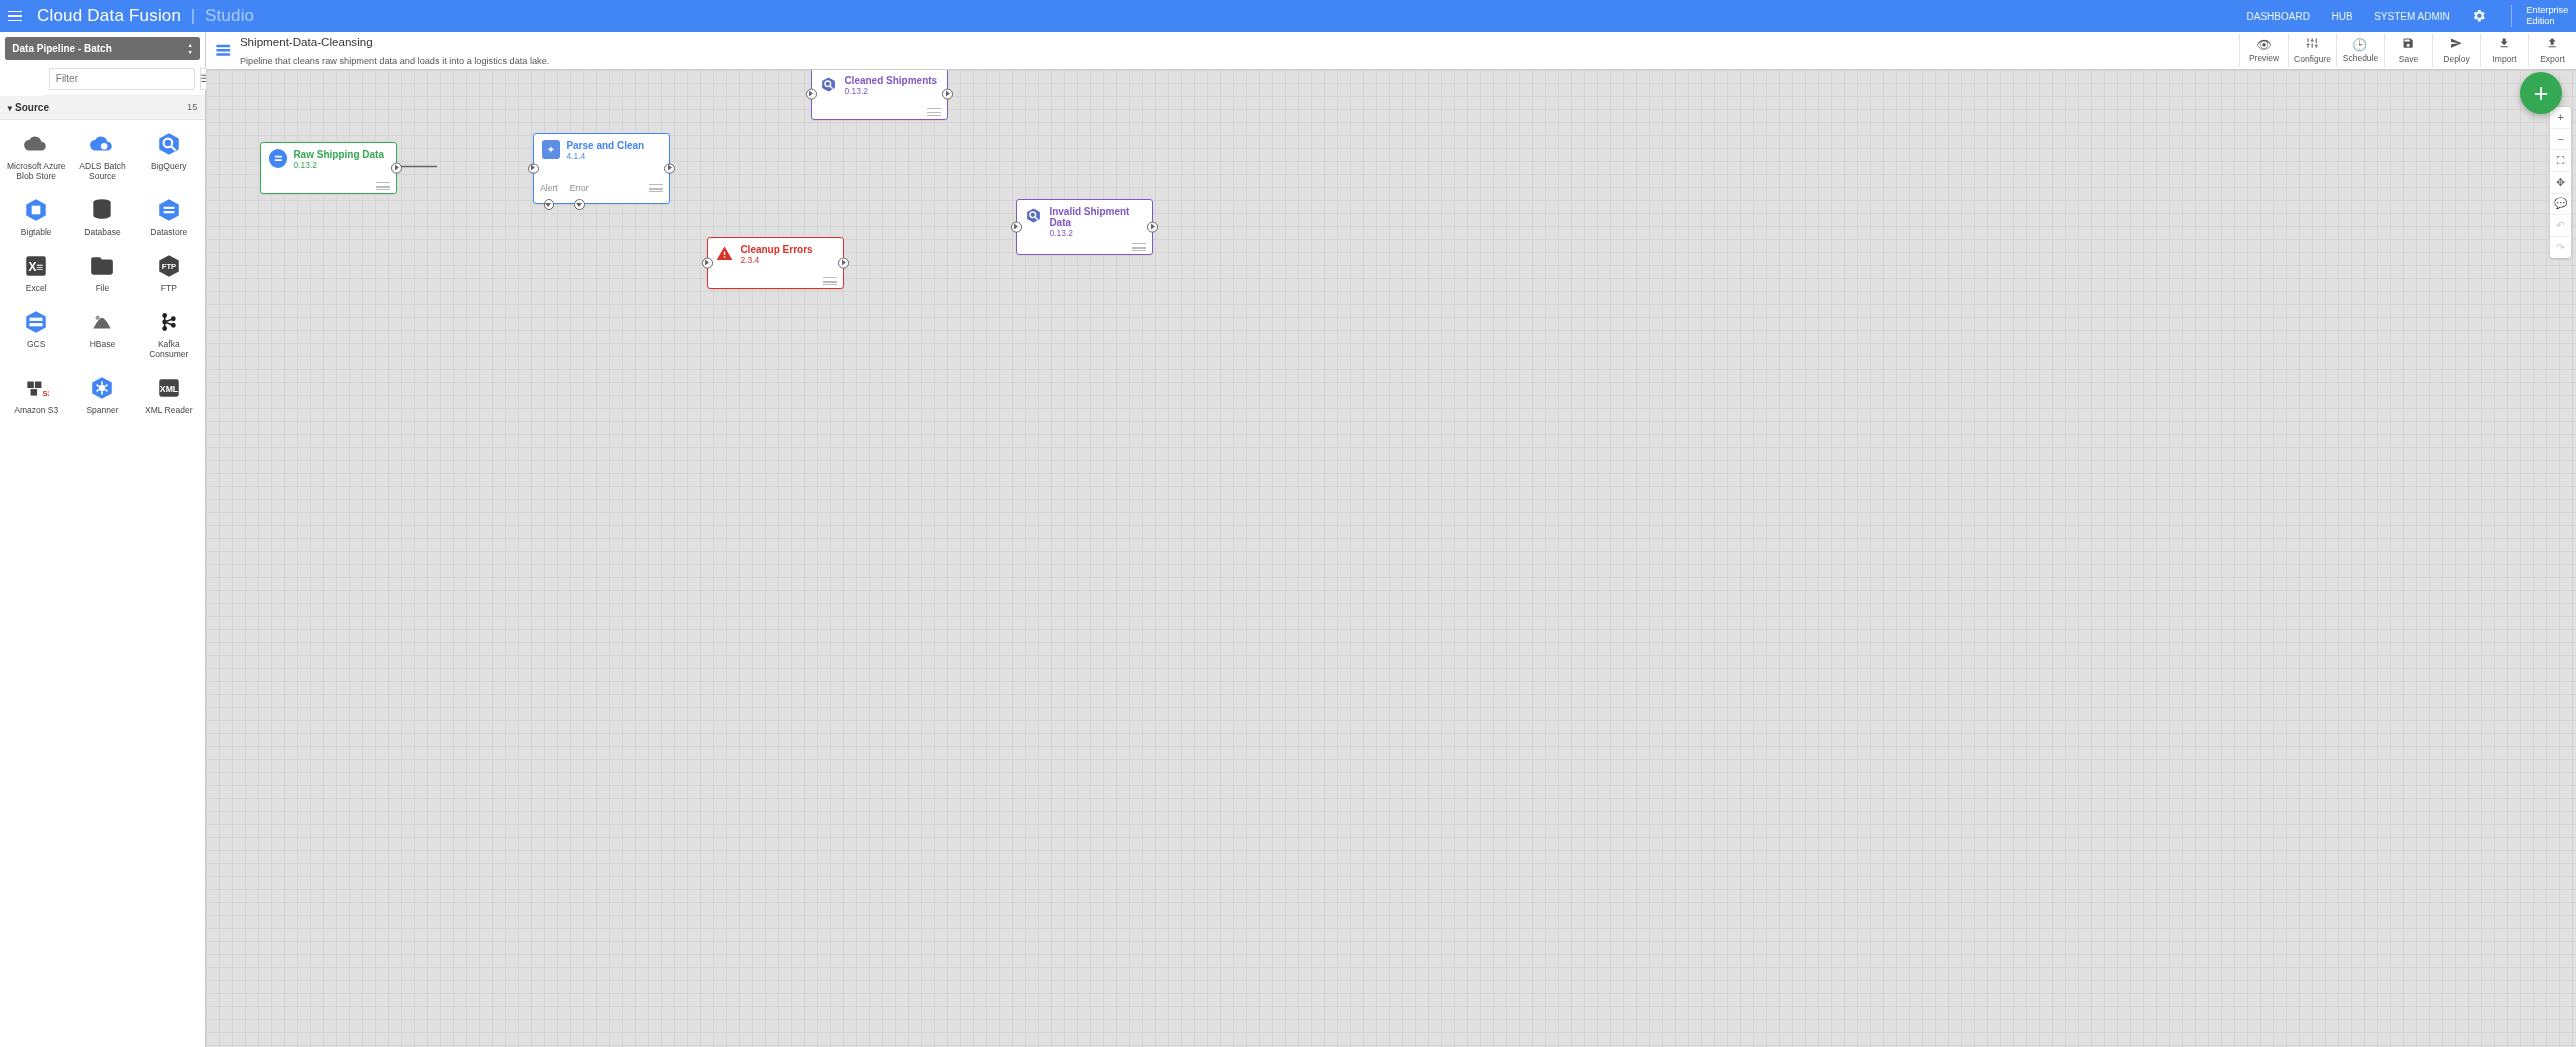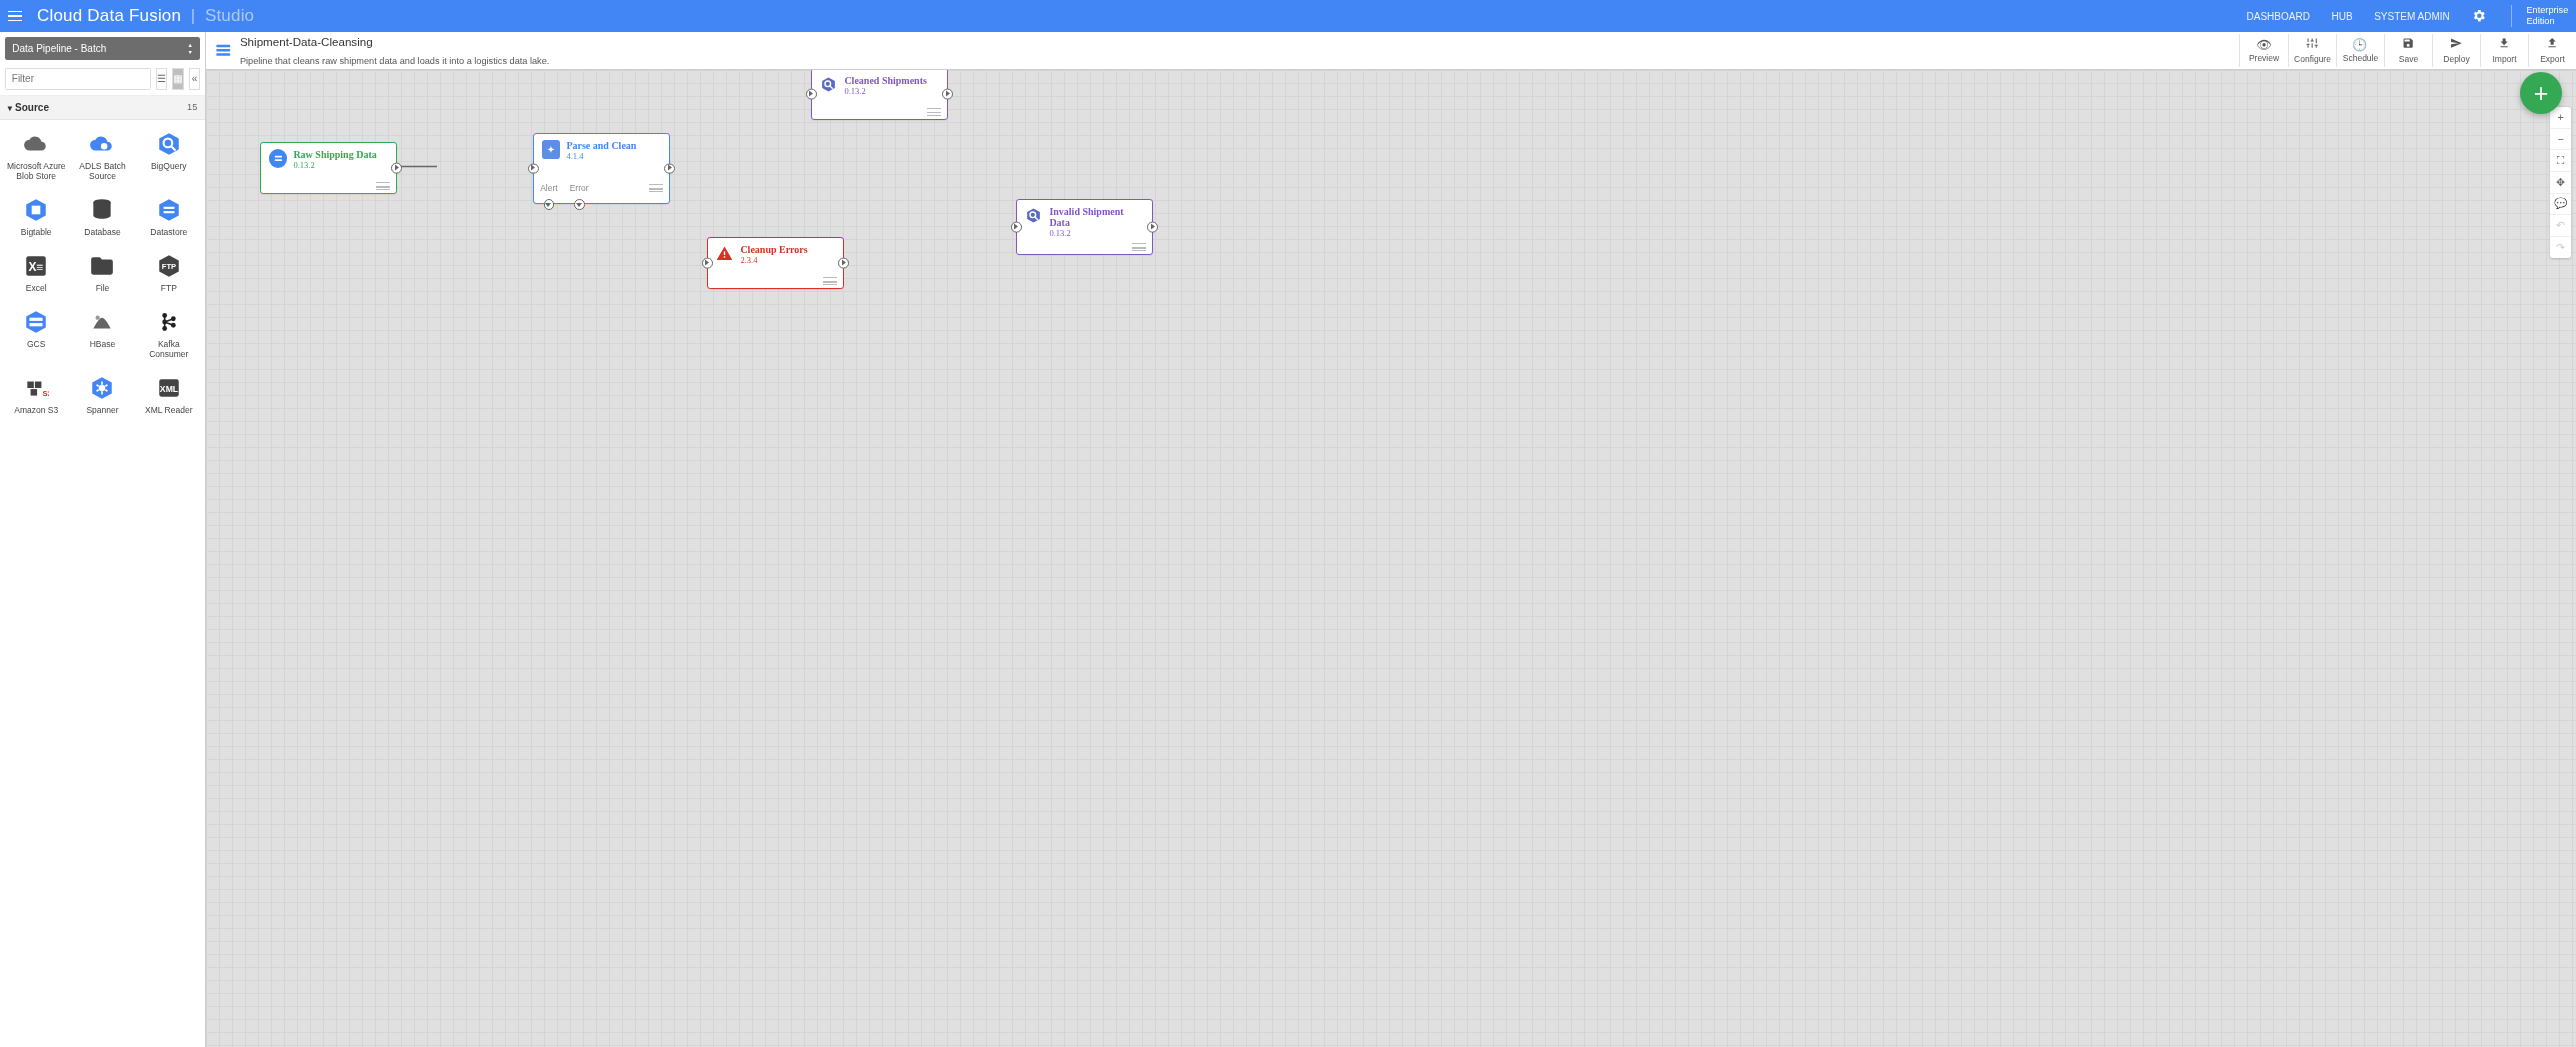--- a/index.html
+++ b/index.html
@@ -62,26 +62,28 @@
   }
   .left .type-select {
     margin:4.6px;
     background: #6d6d6d;
     color:#fff;
     border-radius:2.3px;
     padding:5.4px 7.7px;
     font-size:10px;
     display:flex; align-items:center;
     justify-content:space-between;
+    font-weight:bold;
   }
   .type-select .stepper { display:flex; flex-direction:column; gap:0.8px; font-size:5.4px; color:#fff; }
   .filter-row {
     display:flex; align-items:center; gap:4.6px;
     padding: 3.1px 4.6px 4.6px;
     border-bottom:0.8px solid #eee;
+    margin-left:44px;
   }
   .filter-input {
     flex:1;
     border:0.8px solid #ddd;
     border-radius:1.5px;
     padding:4.6px 6.2px;
     font-size:10px;
   }
   .view-btn {
     width:21.6px; height:21.6px;
@@ -191,21 +193,20 @@
     width:137px;
     background:#fff;
     border:1.2px solid;
     border-radius:3.1px;
     box-shadow:0 0.8px 1.5px rgba(0,0,0,.06);
   }
   .node .node-body {
     display:flex; align-items:flex-start; gap:6.2px;
     padding:6.2px 7.7px 4.6px;
     min-height:39px;
-    font-family:Liberation Serif, serif;
   }
   .node .node-foot {
     display:flex; justify-content:flex-end;
     padding:0 6.2px 3.1px;
   }
   .node .node-foot .hbars {
     width:14px; height:7.7px;
     border-top:1.5px solid #bbb;
     border-bottom:1.5px solid #bbb;
     position:relative;

